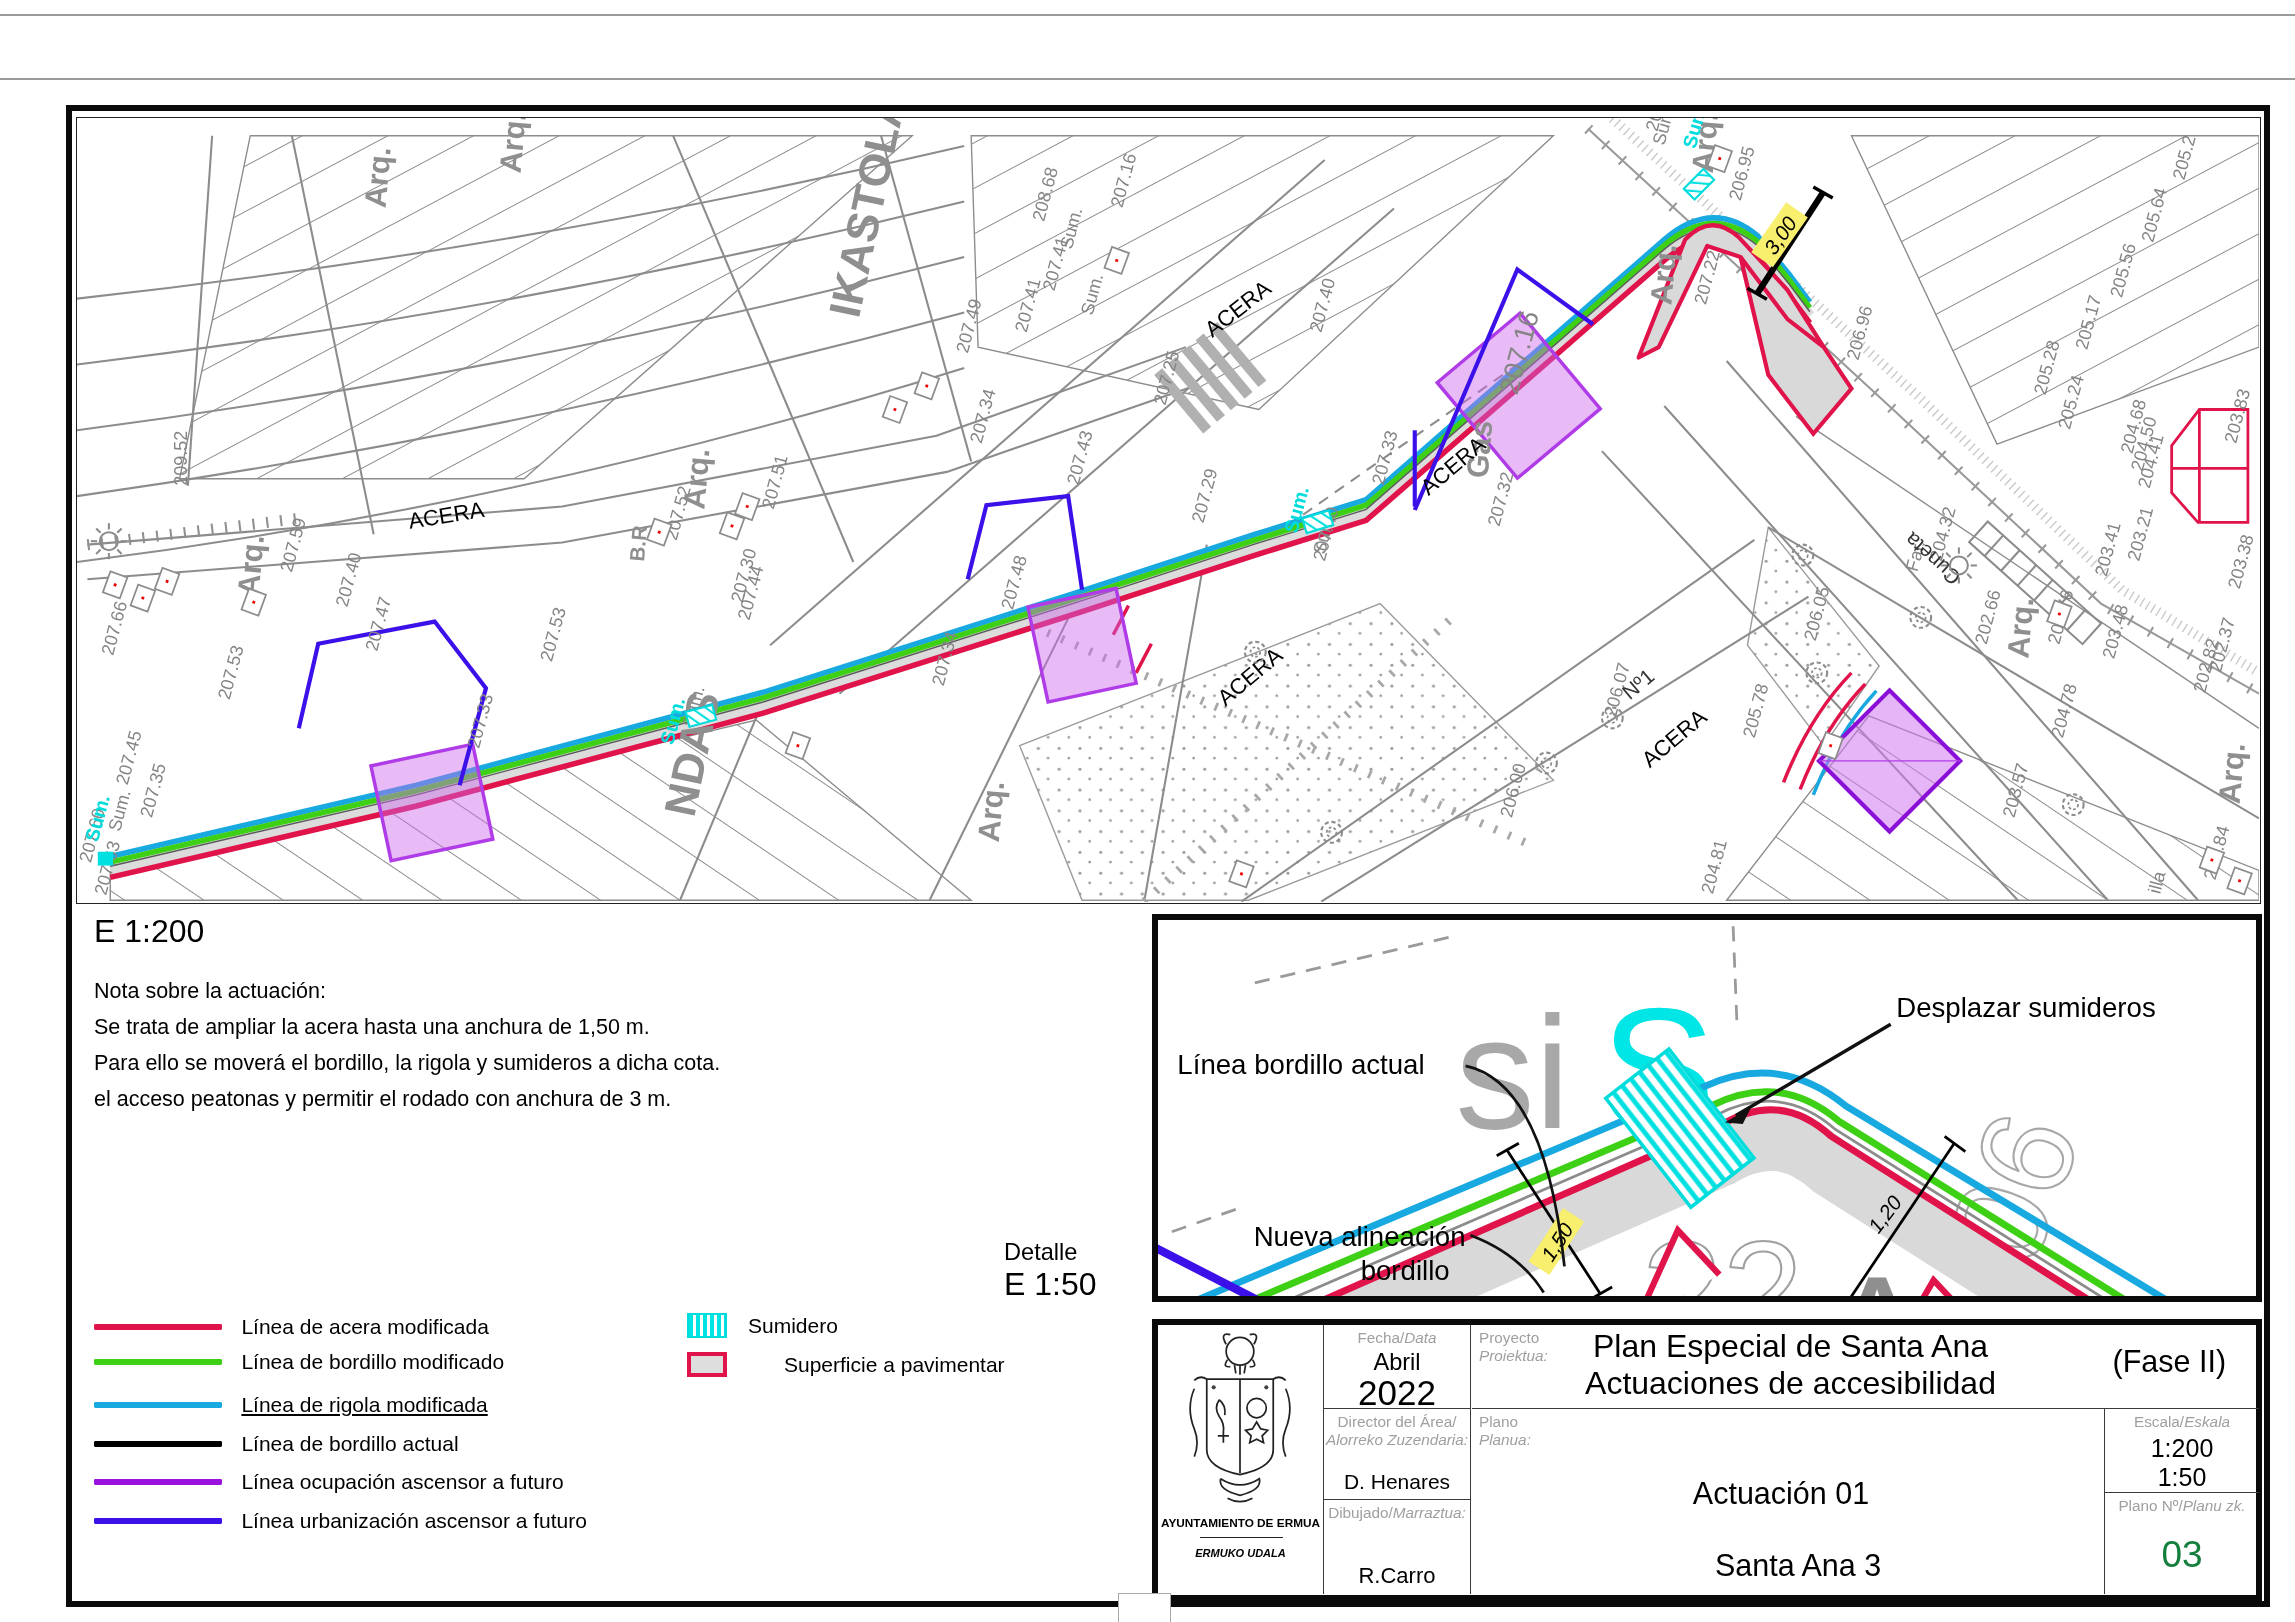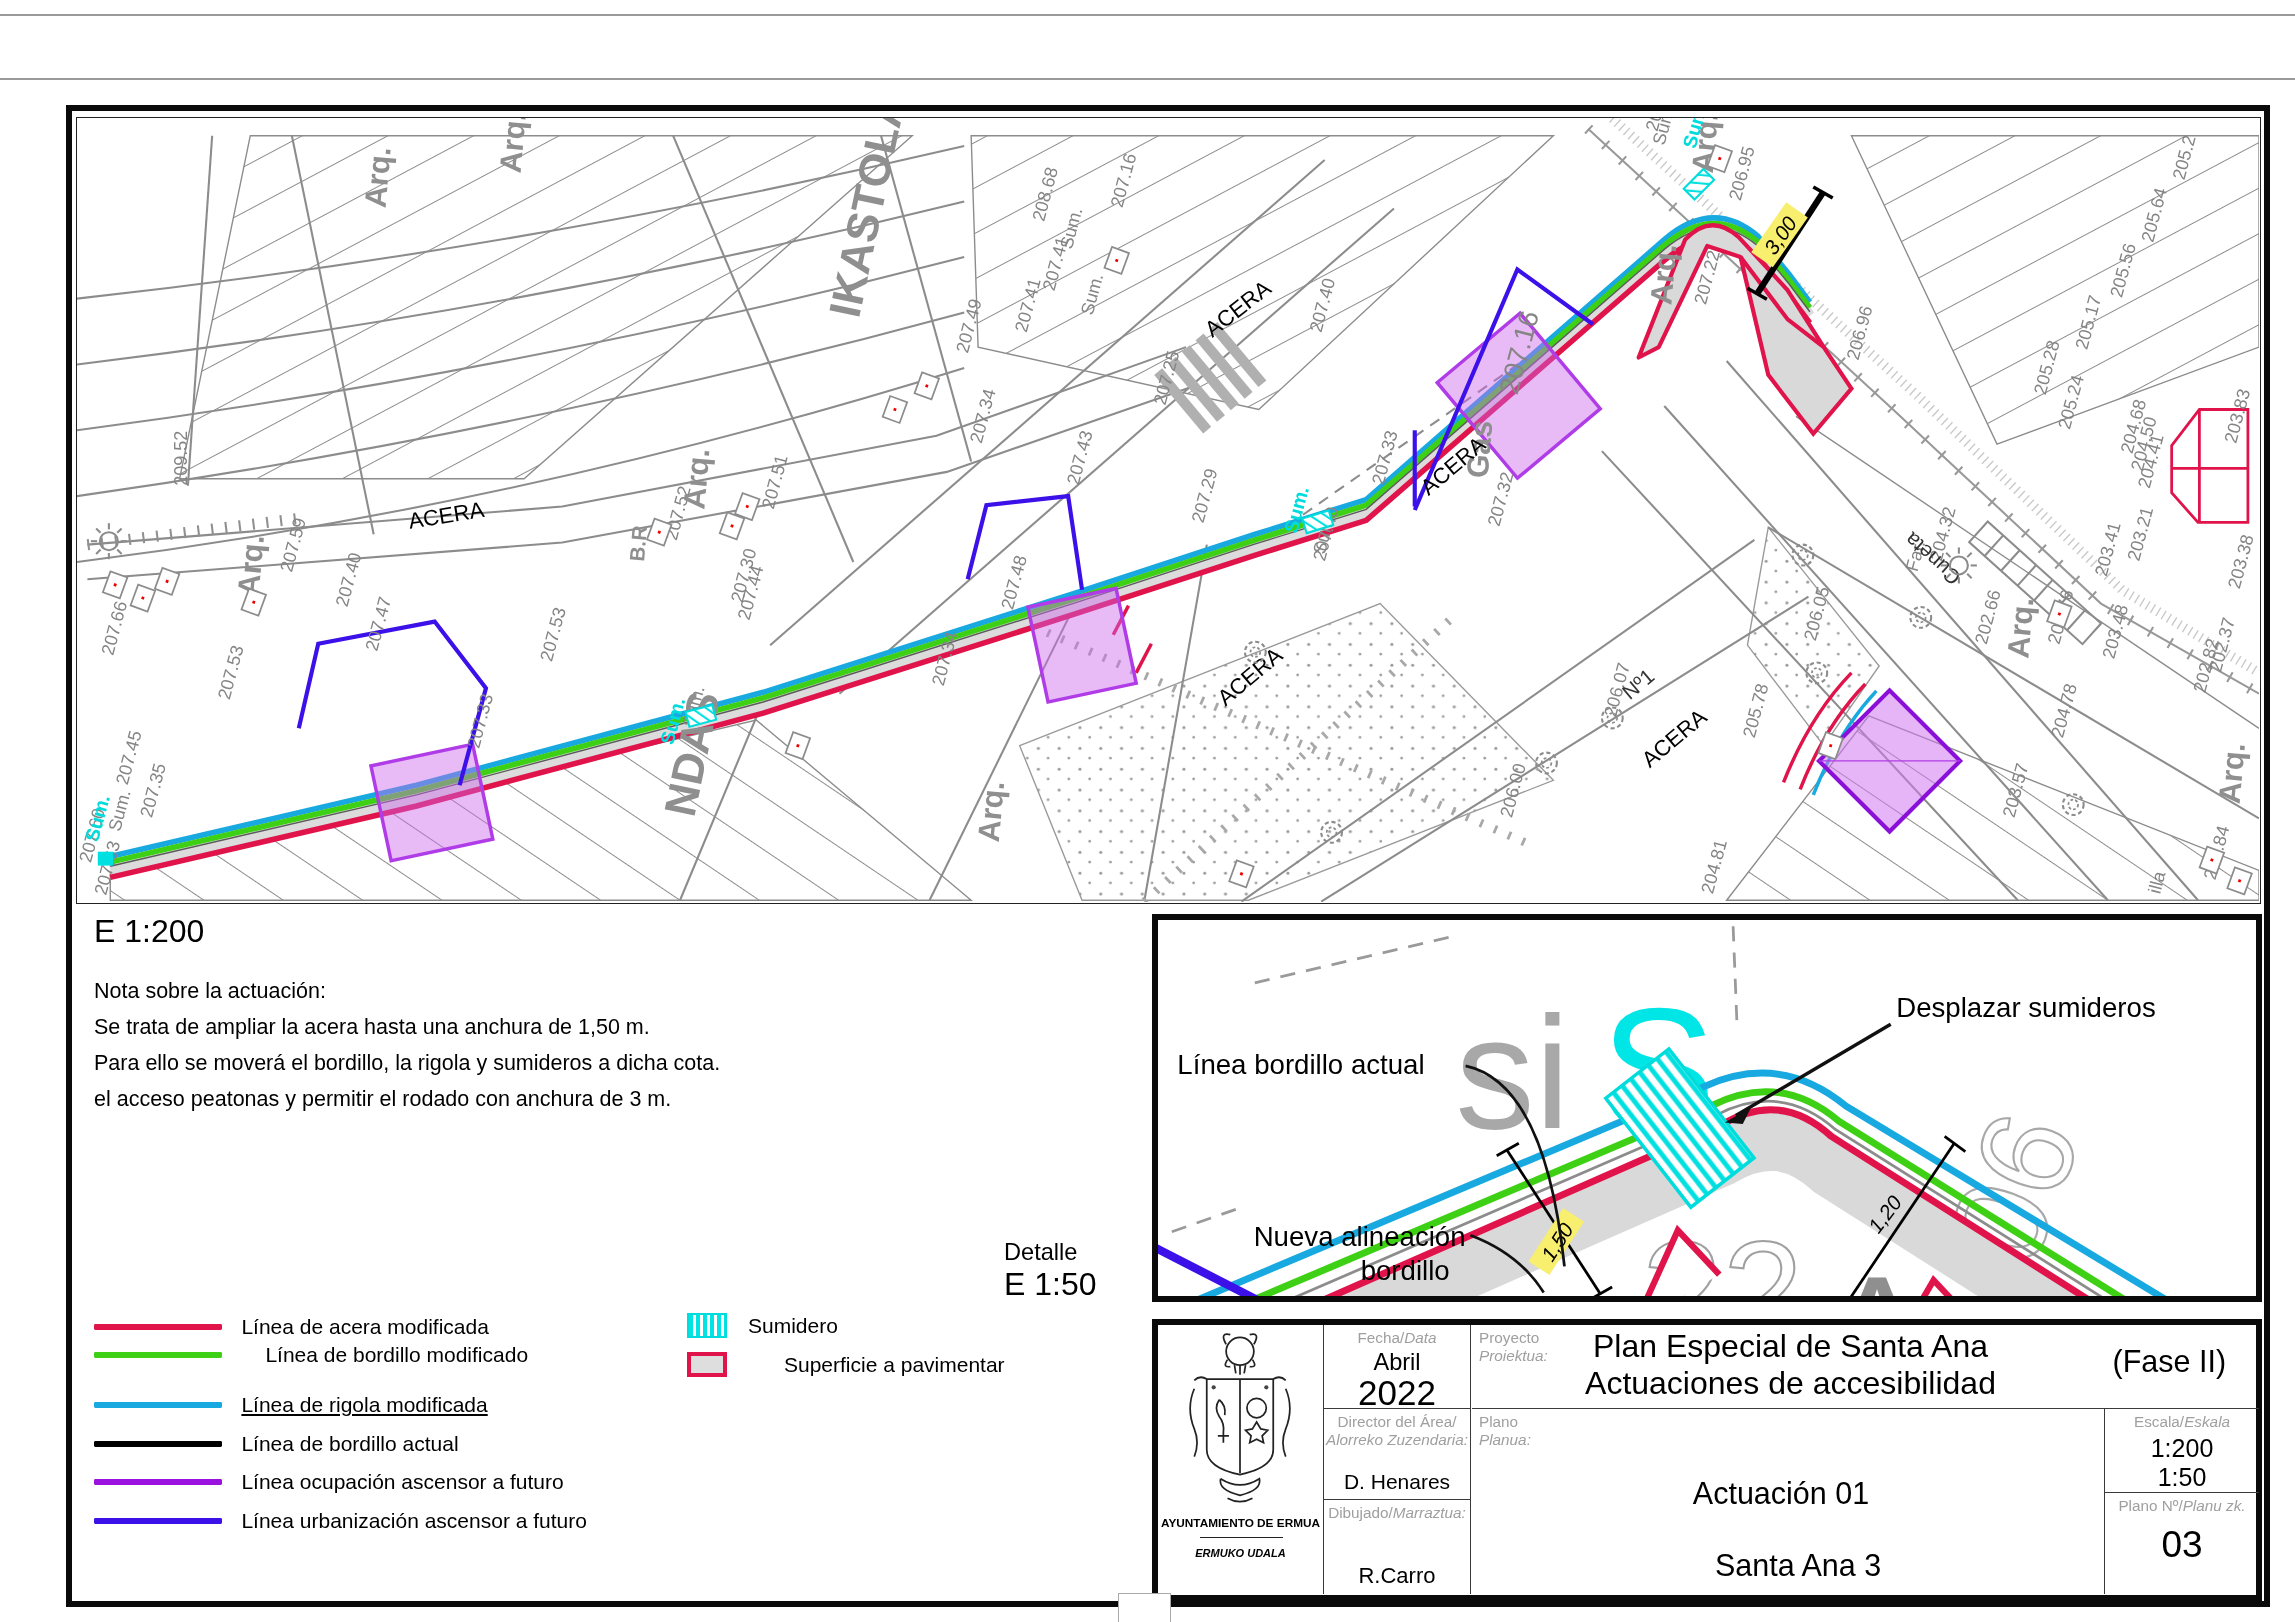--- a/index.html
+++ b/index.html
@@ -417,21 +417,21 @@
       <div>Para ello se moverá el bordillo, la rigola y sumideros a dicha cota.</div>
       <div>el acceso peatonas y permitir el rodado con anchura de 3 m.</div>
     </div>
 </div>
 
 <div id="legend">
     <div class="leg-row" style="top: 0px;">
       <div class="leg-line" style="background: rgb(224, 19, 74);"></div>
       <span class="leg-label">Línea de acera modificada</span>
     </div>
-    <div class="leg-row" style="top: 28px; gap: 24px;">
+    <div class="leg-row" style="top: 35px;">
       <div class="leg-line" style="background: rgb(62, 208, 21);"></div>
       <span class="leg-label">Línea de bordillo modificado</span>
     </div>
     <div class="leg-row" style="top: 78px; text-decoration: underline;">
       <div class="leg-line" style="background: rgb(23, 169, 223);"></div>
       <span class="leg-label">Línea de rigola modificada</span>
     </div>
     <div class="leg-row" style="top: 117px;">
       <div class="leg-line" style="background: rgb(0, 0, 0);"></div>
       <span class="leg-label">Línea de bordillo actual</span>
@@ -604,18 +604,18 @@
     <div style="text-align:center;font-size:25px;line-height:29px;margin-top:2.8px">
       <div>1:200</div>
       <div>1:50</div>
     </div>
   </div>
 
   <div class="tb-cell" style="left:947px;top:168px;width:154px;height:101px;border-right:none;border-bottom:none">
     <div class="tb-label" style="text-align:center;margin-top:4.2px">
       <span>Plano Nº/</span><span class="it">Planu zk.</span>
     </div>
-    <div id="plano-num-value" style="text-align:center;font-size:37px;margin-top:9px;color:#000000">03</div>
+    <div id="plano-num-value" style="text-align:center;font-size:37px;margin-top:19px;color:#15803d">03</div>
   </div>
 </div>
 
 <div id="part-rect"></div>
 
 
 </body></html>

